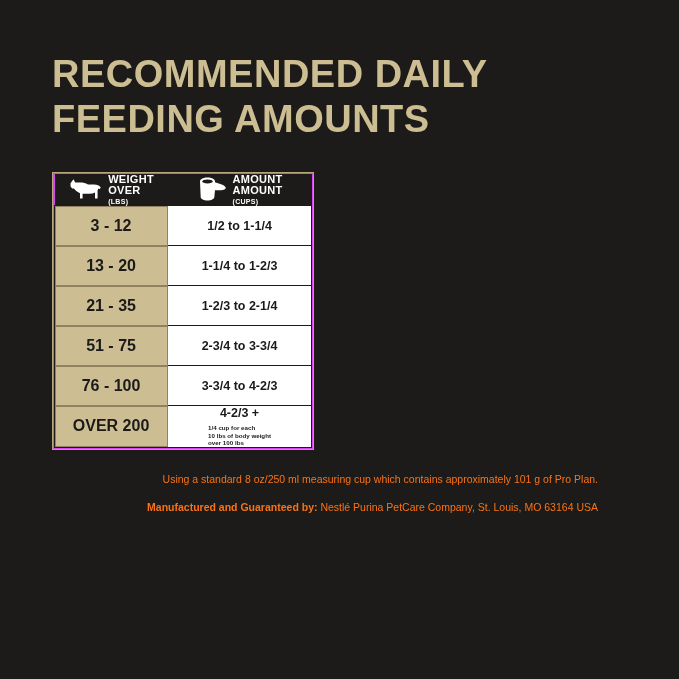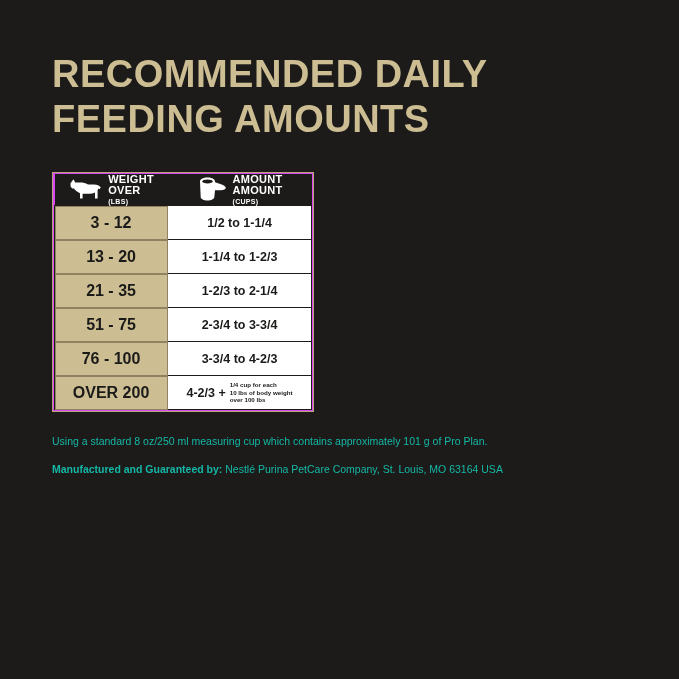--- a/index.html
+++ b/index.html
@@ -90,45 +90,47 @@
     border: 1px solid #1c1b19;
     outline: 1px solid #8f8260;
     outline-offset: -1px;
   }
   .cell-amount {
     background: #ffffff;
     color: #1a1a18;
     font-weight: bold;
     font-size: 12.5px;
     text-align: center;
-    height: 34px;
+    height: 40px;
     vertical-align: middle;
     border: 1px solid #1c1b19;
     margin-top: 32px;
   }
   .amount-split {
     display: flex;
     align-items: center;
     justify-content: center;
     gap: 4px;
+    flex-direction: column;
   }
   .amount-split .main { white-space: nowrap; }
   .amount-split .note {
     font-size: 6.2px;
     font-weight: bold;
     line-height: 1.22;
     text-align: left;
     max-width: 86px;
   }
 
   
   .notes {
     margin-top: 22px;
     width: 546px;
-    color: #14b8a6;
+    color: #f97316;
+    text-align: right;
   }
   .notes p {
     margin: 0 0 13px 0;
     font-size: 10.5px;
     line-height: 1.45;
   }
   .notes p.mfg { font-weight: normal; }
   .notes p.mfg b { font-weight: bold; }
   .notes p:last-child { margin-bottom: 0; }
 </style>

